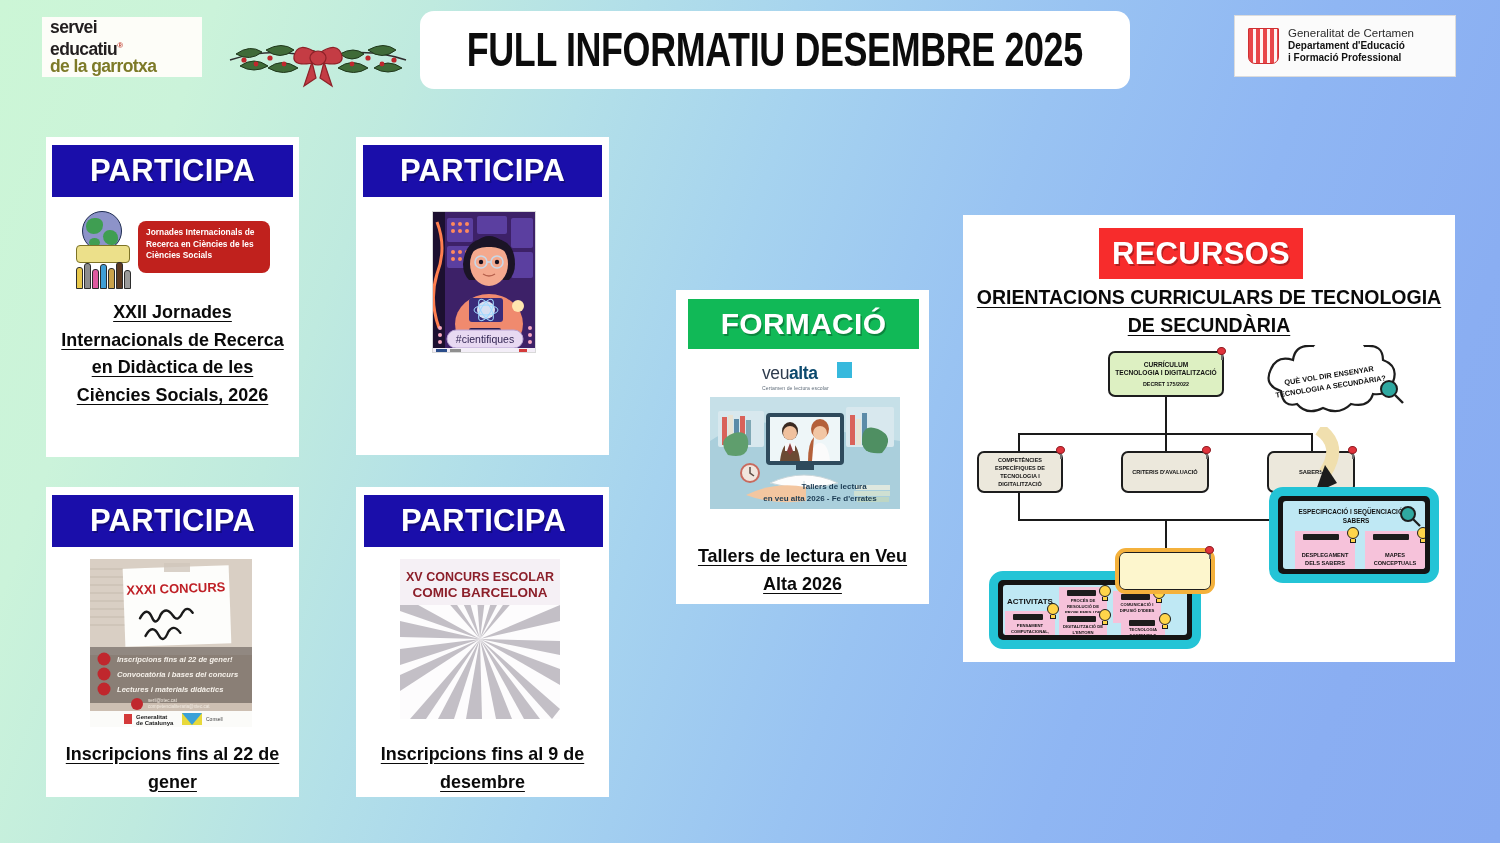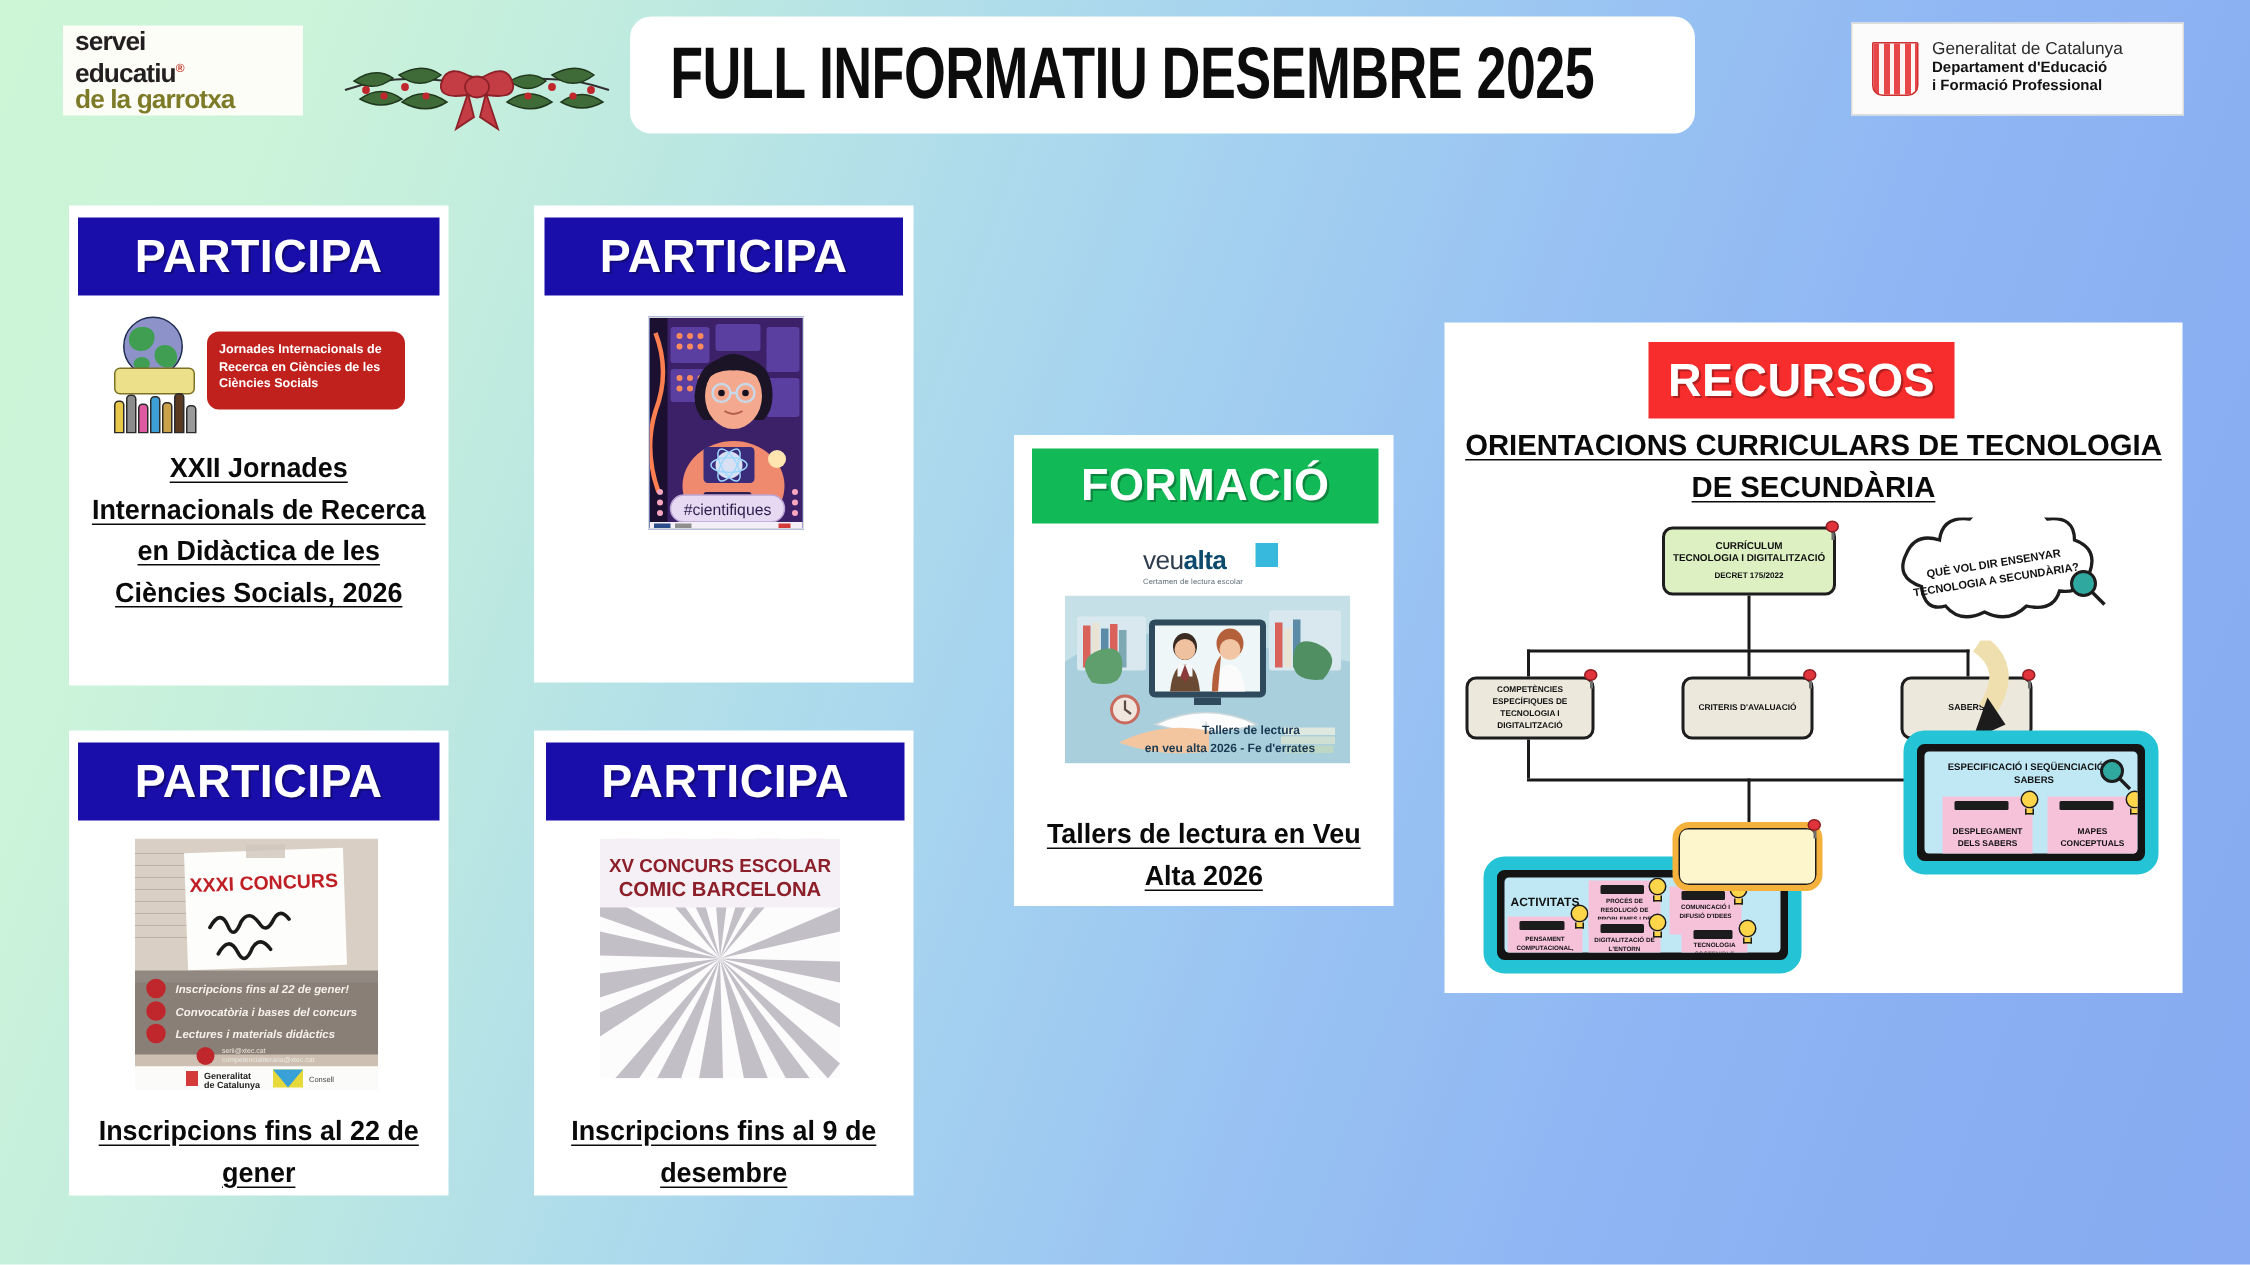--- a/index.html
+++ b/index.html
@@ -33,21 +33,21 @@
   #se-logo .l1, #se-logo .l2 { color: #231f20; }
   #se-logo .l3 { color: #7d7a28; }
   #se-logo .reg { font-size: 8px; vertical-align: super; color: #c0392b; }
 
   #holly { position: absolute; left: 222px; top: 24px; width: 192px; height: 66px; }
 
   #title-pill {
     position: absolute; left: 420px; top: 11px;
     width: 710px; height: 78px;
     background: #ffffff; border-radius: 14px;
-    display: flex; align-items: center; 
+    display: flex; align-items: center; justify-content: center;
   }
   #title-pill .t {
     font-family: "Liberation Sans", sans-serif;
     font-weight: bold; font-size: 39px; color: #0c0c0c;
     letter-spacing: -0.4px;
     transform: scaleX(0.92) scaleY(1.25);
     white-space: nowrap;
   }
 
   #gencat {
@@ -100,21 +100,21 @@
   #t1 .people i { display: block; width: 7px; border-radius: 3px 3px 0 0; border: 1px solid #2c2c2c; }
   #t1 .plate { position: absolute; left: 66px; top: 12px; width: 132px; height: 52px;
       background: #c0211d; border-radius: 8px; padding: 6px 8px; }
   #t1 .plate p { color: #fff; font-weight: bold; font-size: 8.4px; line-height: 11.5px; }
   #card1 .caption { position: absolute; left: 5px; top: 161px; width: 243px; }
 
   
   #card2 { left: 356px; top: 137px; width: 253px; height: 318px; }
   #card2 .banner { left: 7px; top: 8px; position: absolute; width: 239px; height: 52px; font-size: 31px; }
   #t2 { position: absolute; left: 76px; top: 74px; width: 104px; height: 142px;
-        background: #1d4ed8; border: 1px solid #d9d9d9; }
+        background: #84cc16; border: 1px solid #d9d9d9; }
   #card2 .caption { position: absolute; left: 2px; top: 422px; width: 249px; }
 
   
   #card3 { left: 46px; top: 487px; width: 253px; height: 310px; }
   #card3 .banner { left: 6px; top: 8px; position: absolute; width: 241px; height: 52px; font-size: 31px; }
   #t3 { position: absolute; left: 44px; top: 72px; width: 162px; height: 168px; }
   #card3 .caption { position: absolute; left: 3px; top: 253px; width: 247px; }
 
   
   #card4 { left: 356px; top: 487px; width: 253px; height: 310px; }
@@ -215,21 +215,21 @@
 
   <div id="title-pill">
     <div class="t">FULL INFORMATIU DESEMBRE 2025</div>
   </div>
 
   <div id="gencat">
     <div class="shield">
         <div class="bars"></div>
       </div>
     <div class="txt">
-      <div class="g1">Generalitat de Catalunya</div>
+      <div class="g1">Generalitat de Certamen</div>
       <div class="g2">Departament d'Educació</div>
       <div class="g3">i Formació Professional</div>
     </div>
   </div>
 </div>
 
 <div class="card" id="card1">
   <div class="banner participa">PARTICIPA</div>
   <div id="t1" class="thumb">
     <div class="globe">

